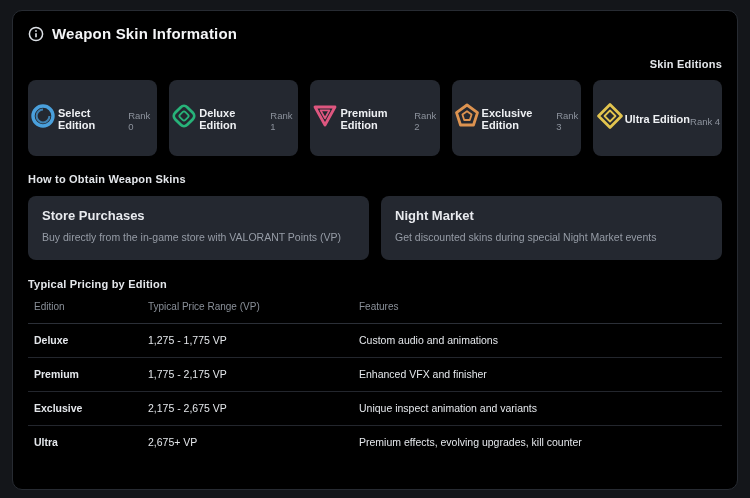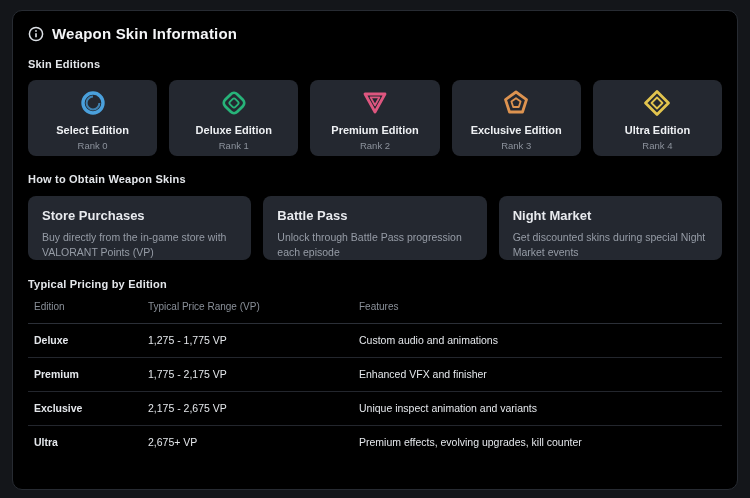--- a/index.html
+++ b/index.html
@@ -25,29 +25,29 @@
     margin-top:2px;
   }
   .hdr .title {
     color:#f4f5f7; font-size:15px; font-weight:bold; letter-spacing:.2px;
   }
   .info-ic { width:16px; height:16px; display:block; }
   
   .sec-h {
     color:#e3e6ea; font-size:11px; font-weight:bold; letter-spacing:.2px;
   }
-  .sec-h.editions { margin-top:16px; margin-bottom:10px; }
+  .sec-h.editions { margin-top:16px; margin-bottom:10px;text-align:right; }
   .sec-h.obtain   { margin-top:17px; margin-bottom:11px; }
   .sec-h.pricing  { margin-top:18px; margin-bottom:2px; }
   
   .edition-row { display:flex; gap:12px; }
   .edition-card {
     flex:1; height:76px;
     background:#242830; border-radius:8px;
-    display:flex; flex-direction:column;
+    display:flex; flex-direction:row;
     align-items:center; justify-content:center;
     padding-top:2px;
   }
   .edition-icon { width:30px; height:30px; display:block; margin-bottom:6px; }
   .edition-icon svg { width:30px; height:30px; display:block; }
   .edition-name { color:#eef0f3; font-size:11px; font-weight:bold; }
   .edition-rank { color:#8c929c; font-size:9.5px; margin-top:4px; }
   
   .obtain-row { display:flex; gap:12px; }
   .obtain-card {
@@ -149,24 +149,20 @@
   </div>
 </div>
 
   <div class="sec-h obtain">How to Obtain Weapon Skins</div>
   <div class="obtain-row" id="obtain-row">
   <div class="obtain-card">
     <div class="obtain-title">Store Purchases</div>
     <div class="obtain-desc">Buy directly from the in-game store with VALORANT Points (VP)</div>
   </div>
 
-  <div class="obtain-card">
-    <div class="obtain-title">Battle Pass</div>
-    <div class="obtain-desc">Unlock through Battle Pass progression each episode</div>
-  </div>
 
   <div class="obtain-card">
     <div class="obtain-title">Night Market</div>
     <div class="obtain-desc">Get discounted skins during special Night Market events</div>
   </div>
 </div>
 
   <div class="sec-h pricing">Typical Pricing by Edition</div>
   <table class="pricing">
     <colgroup>

